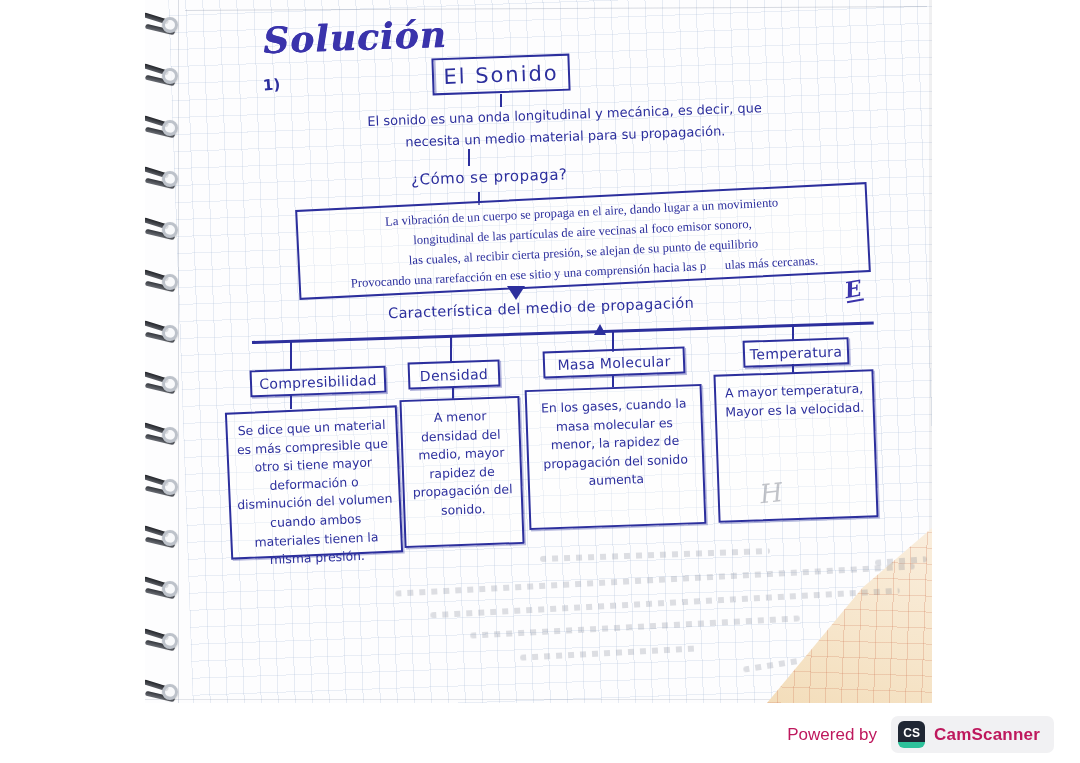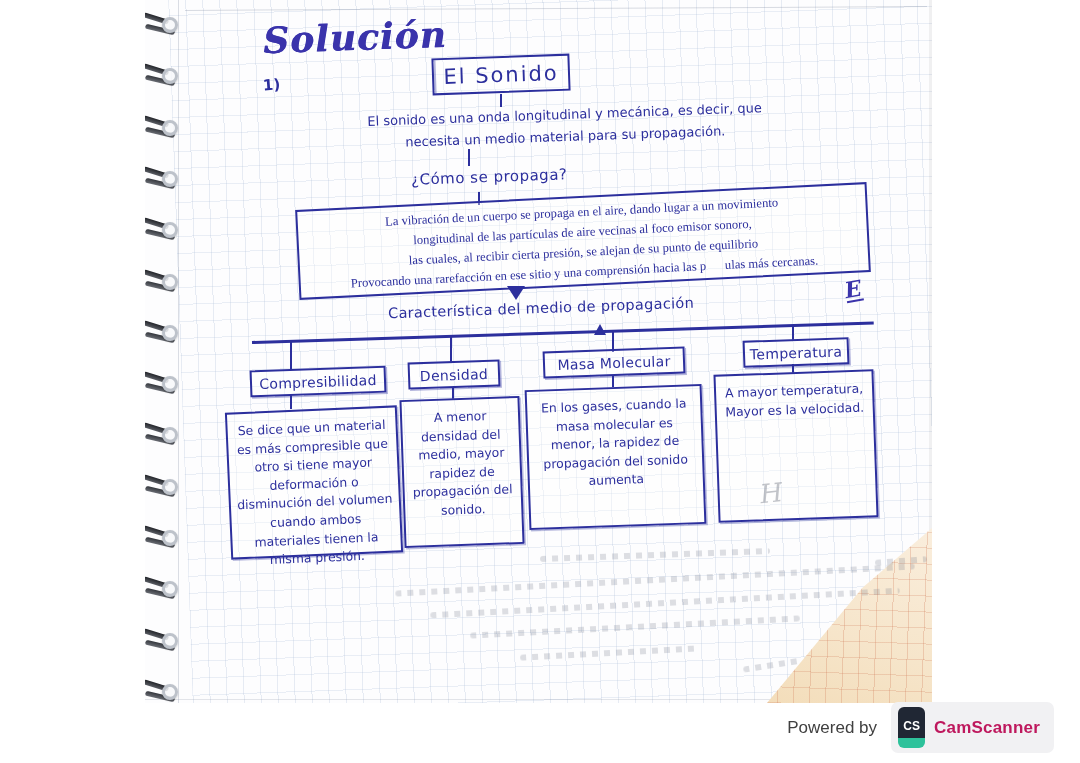--- a/index.html
+++ b/index.html
@@ -60,23 +60,23 @@
   .e-mark{position:absolute;left:700px;top:278px;font-family:"DejaVu Serif",serif;font-style:italic;font-weight:bold;
         font-size:22px;color:#3a33ab;transform:rotate(-10deg);border-bottom:2px solid #3a33ab;line-height:1;}
   
   .pencil{position:absolute;height:6px;border-radius:3px;filter:blur(.6px);
         background:repeating-linear-gradient(90deg, rgba(108,114,130,.22) 0 6px, transparent 6px 12px);}
   .pencil-h{position:absolute;font-family:"DejaVu Serif",serif;font-style:italic;font-size:26px;
         color:rgba(105,110,122,.40);transform:rotate(-6deg);}
   
   .footer{position:absolute;right:26px;bottom:10px;display:flex;align-items:center;gap:14px;
         font-family:"Liberation Sans",sans-serif;}
-  .powered{color:#404040;font-size:17px;}
+  .powered{color:#be185d;font-size:17px;}
   .badge{display:flex;align-items:center;gap:9px;background:#f1f1f3;border-radius:7px;padding:5px 14px 5px 7px;}
-  .cs-icon{width:27px;height:41px;border-radius:6px;color:#fff;font-weight:bold;font-size:12px;
+  .cs-icon{width:27px;height:27px;border-radius:6px;color:#fff;font-weight:bold;font-size:12px;
         display:flex;align-items:center;justify-content:center;
         background:linear-gradient(180deg,#202734 0 76%,#2ec29b 76% 100%);padding-bottom:4px;}
   .brand{color:#be185d;font-weight:bold;font-size:17px;letter-spacing:.2px;}
 </style>
 </head>
 <body>
 
 <div class="page">
   <div class="grid"></div>
   <div class="edge-top"></div>

